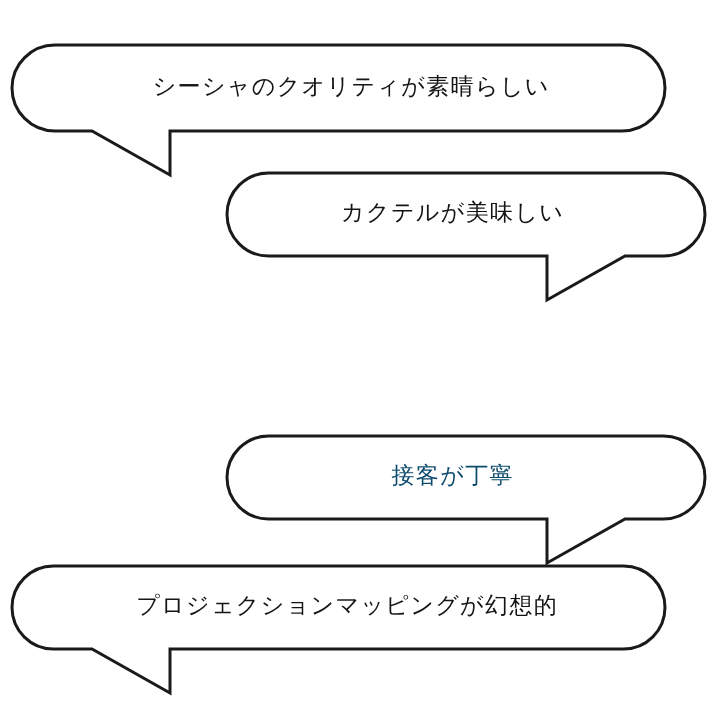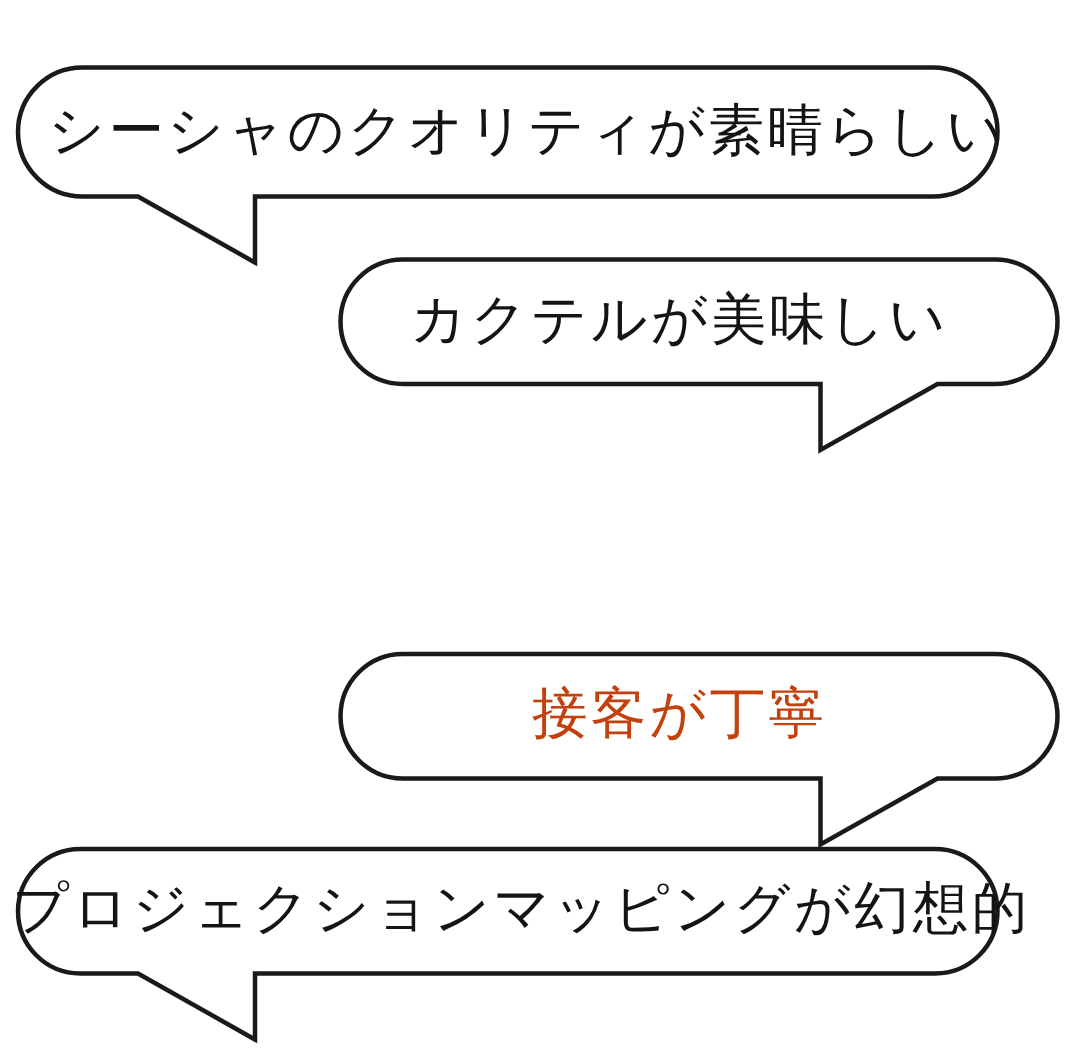--- a/index.html
+++ b/index.html
@@ -36,21 +36,21 @@
     stroke-linecap: butt;
   }
   .bubble-label {
     position: absolute;
     left: 0;
     top: 0;
     display: flex;
     align-items: center;
     justify-content: center;
     color: #141414;
-    font-size: 37px;
+    font-size: 23px;
     line-height: 1;
     letter-spacing: 0.06em;
     white-space: nowrap;
     text-indent: 0.06em;
     font-family: "DejaVu Sans", "Liberation Sans", sans-serif;
   }
 </style>
 </head>
 <body>
 
@@ -64,21 +64,21 @@
     <div class="bubble" style="left: 225px; top: 171px; width: 478px; height: 83px;">
       <svg width="482" height="133" viewBox="-2 -2 482 133">
         <path class="bubble-shape" d="M 41.5 0 L 436.5 0 A 41.5 41.5 0 0 1 436.5 83 L 398 83 L 320 127 L 320 83 L 41.5 83 A 41.5 41.5 0 0 1 41.5 0 Z" stroke="#1a1a1a"></path>
       </svg>
       <div class="bubble-label" style="width: 478px; height: 83px; color: rgb(20, 20, 20); transform: translateX(-12px);">カクテルが美味しい</div>
     </div>
     <div class="bubble" style="left: 225px; top: 434px; width: 478px; height: 83px;">
       <svg width="482" height="133" viewBox="-2 -2 482 133">
         <path class="bubble-shape" d="M 41.5 0 L 436.5 0 A 41.5 41.5 0 0 1 436.5 83 L 398 83 L 320 127 L 320 83 L 41.5 83 A 41.5 41.5 0 0 1 41.5 0 Z" stroke="#1a1a1a"></path>
       </svg>
-      <div class="bubble-label" style="width: 478px; height: 83px; color: #c2410c; transform: translateX(-12px);">接客が丁寧</div>
+      <div class="bubble-label" style="width: 478px; height: 83px; color: #0c4a6e; transform: translateX(-12px);">接客が丁寧</div>
     </div>
     <div class="bubble" style="left: 10px; top: 564px; width: 653px; height: 105px;">
       <svg width="657" height="133" viewBox="-2 -2 657 133">
         <path class="bubble-shape" d="M 41.5 0 L 611.5 0 A 41.5 41.5 0 0 1 611.5 83 L 158 83 L 158 127 L 80 83 L 41.5 83 A 41.5 41.5 0 0 1 41.5 0 Z" stroke="#1a1a1a"></path>
       </svg>
       <div class="bubble-label" style="width: 653px; height: 83px; color: rgb(20, 20, 20); transform: translateX(10px);">プロジェクションマッピングが幻想的</div>
     </div>
   </div>
 
 </body></html>

